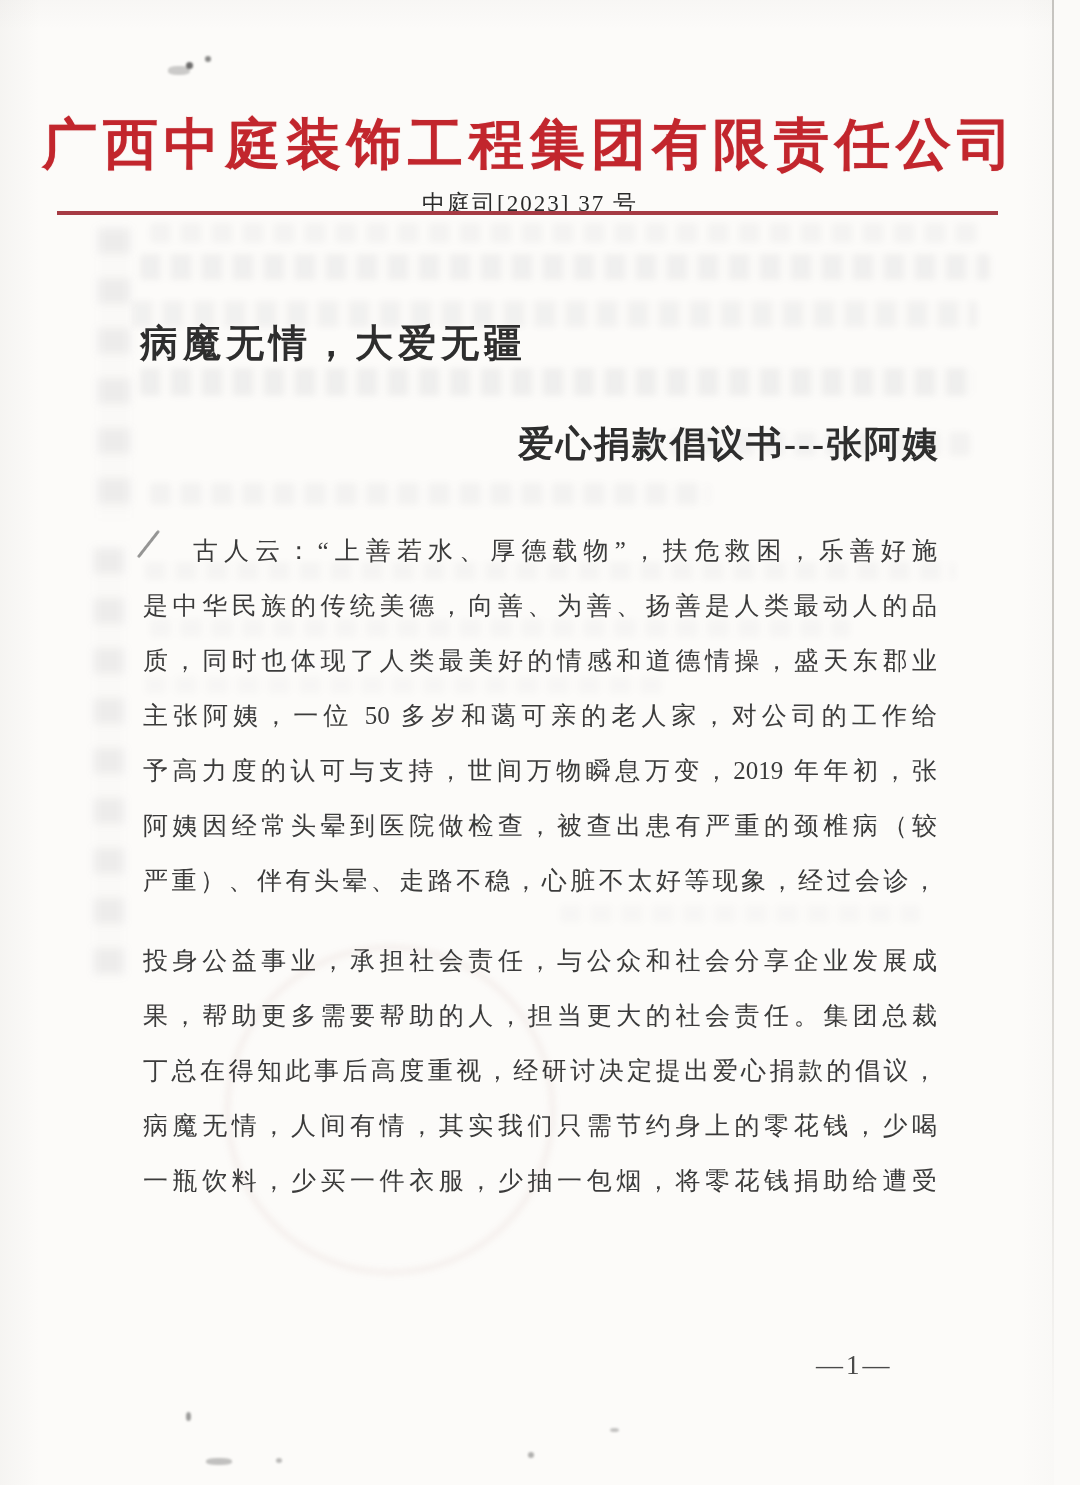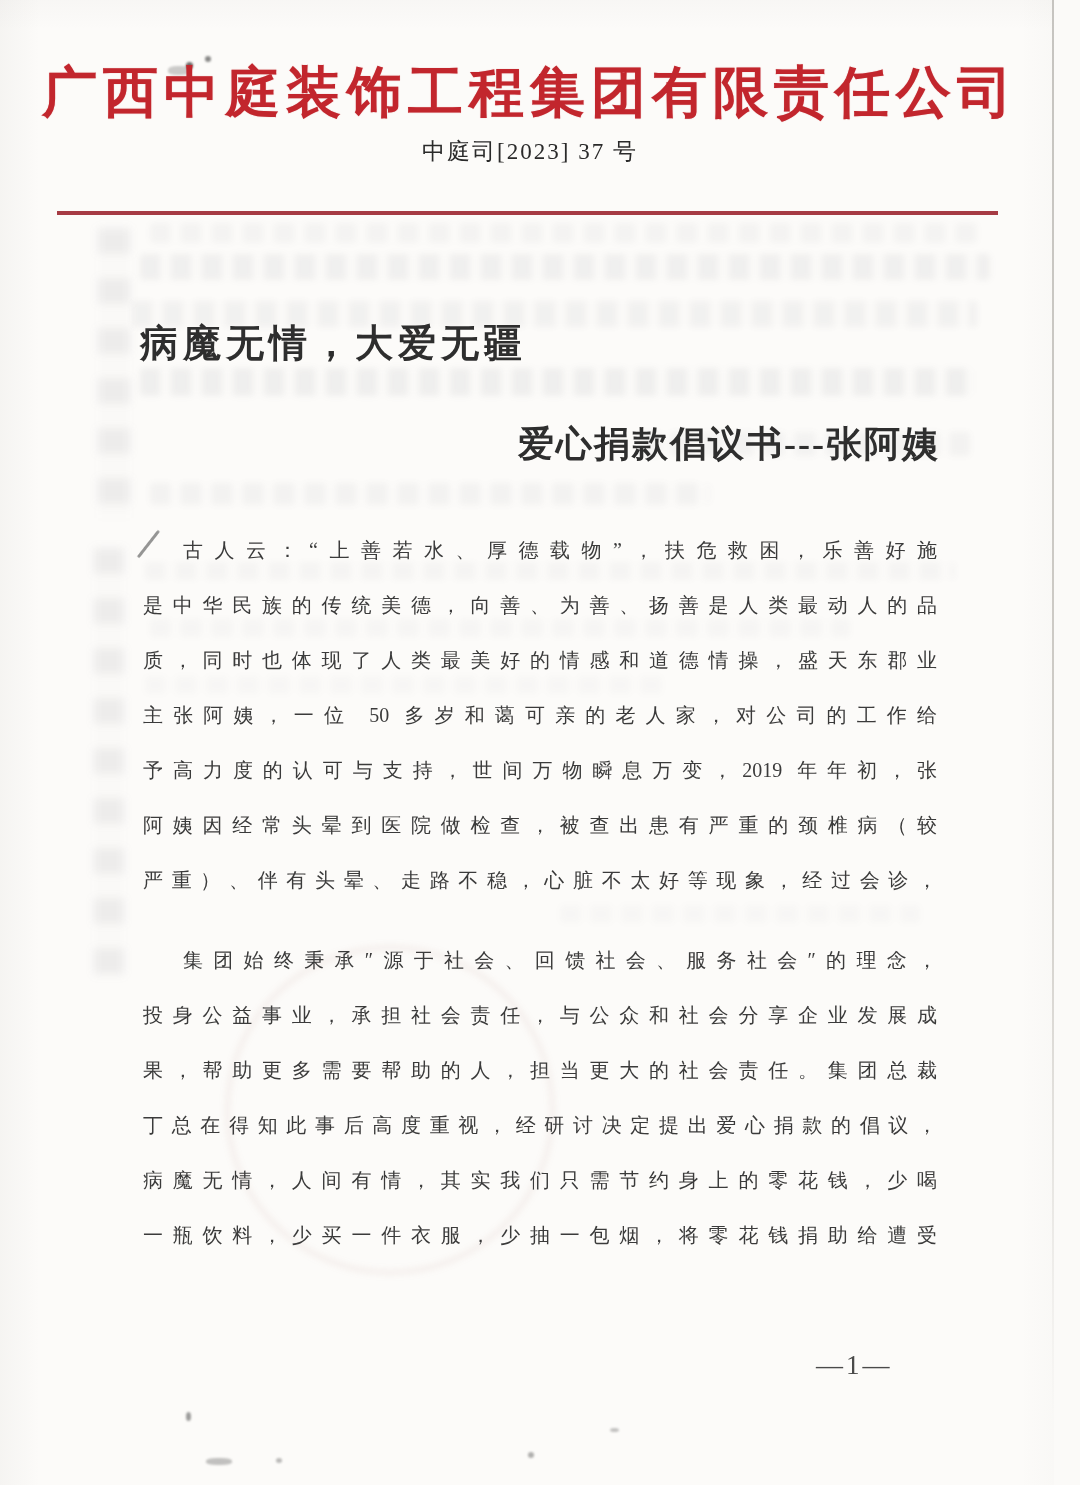--- a/index.html
+++ b/index.html
@@ -51,21 +51,21 @@
   .sp2 { left:205px; top:56px;  width:6px; height:6px; opacity:.6; }
   .sp3 { left:168px; top:66px;  width:22px; height:9px; opacity:.25; border-radius:40%; }
   .sp4 { left:186px; top:1412px; width:5px; height:9px; opacity:.5; }
   .sp5 { left:206px; top:1458px; width:26px; height:7px; opacity:.3; border-radius:40%; }
   .sp6 { left:276px; top:1458px; width:6px; height:5px; opacity:.35; }
   .sp7 { left:528px; top:1452px; width:6px; height:6px; opacity:.4; }
   .sp8 { left:610px; top:1428px; width:9px; height:4px; opacity:.3; }
   
   .letterhead { position:absolute; left:40px; width:980px; top:0; text-align:center; }
   .company {
-    margin-top:56px;
+    margin-top:108px;
     font-size:55px; font-weight:bold; letter-spacing:6px;
     color:#c2262d;
     text-shadow:0 0 1px rgba(194,38,45,.45);
     white-space:nowrap;
   }
   .docnum {
     margin-top:6px;
     font-size:23px; color:#2a2a2a; letter-spacing:2px;
   }
   .rule {
@@ -80,21 +80,21 @@
   }
   .title2 {
     position:absolute; left:140px; width:800px; top:420px; text-align:right;
     font-size:36px; font-weight:bold; color:#2e2e2e; letter-spacing:2px;
     filter:blur(.2px);
   }
   
   .doc-body { position:absolute; left:143px; top:523px; width:794px; }
   .para + .para { margin-top:25px; }
   .line {
-    font-size:20px; line-height:55px; color:#3b3b3b;
+    font-size:25px; line-height:55px; color:#3b3b3b;
     text-align:justify; text-align-last:justify;
     filter:blur(.2px);
   }
   .line.first { text-indent:2em; }
   .line.endpara { text-align-last:left; }
   
   .pagenum {
     position:absolute; left:816px; top:1350px;
     font-size:27px; color:#4a4a4a; letter-spacing:3px;
   }
@@ -142,21 +142,20 @@
       <div class="para">
         <div class="line first">古人云：“上善若水、厚德载物”，扶危救困，乐善好施</div>
         <div class="line">是中华民族的传统美德，向善、为善、扬善是人类最动人的品</div>
         <div class="line">质，同时也体现了人类最美好的情感和道德情操，盛天东郡业</div>
         <div class="line">主张阿姨，一位 50 多岁和蔼可亲的老人家，对公司的工作给</div>
         <div class="line">予高力度的认可与支持，世间万物瞬息万变，2019 年年初，张</div>
         <div class="line">阿姨因经常头晕到医院做检查，被查出患有严重的颈椎病（较</div>
         <div class="line">严重）、伴有头晕、走路不稳，心脏不太好等现象，经过会诊，</div>
       </div>
       <div class="para">
-        <div class="line first">集团始终秉承″源于社会、回馈社会、服务社会″的理念，</div>
         <div class="line">投身公益事业，承担社会责任，与公众和社会分享企业发展成</div>
         <div class="line">果，帮助更多需要帮助的人，担当更大的社会责任。集团总裁</div>
         <div class="line">丁总在得知此事后高度重视，经研讨决定提出爱心捐款的倡议，</div>
         <div class="line">病魔无情，人间有情，其实我们只需节约身上的零花钱，少喝</div>
         <div class="line">一瓶饮料，少买一件衣服，少抽一包烟，将零花钱捐助给遭受</div>
       </div>
     </div>
 
   <div class="pagenum">—1—</div>
 

